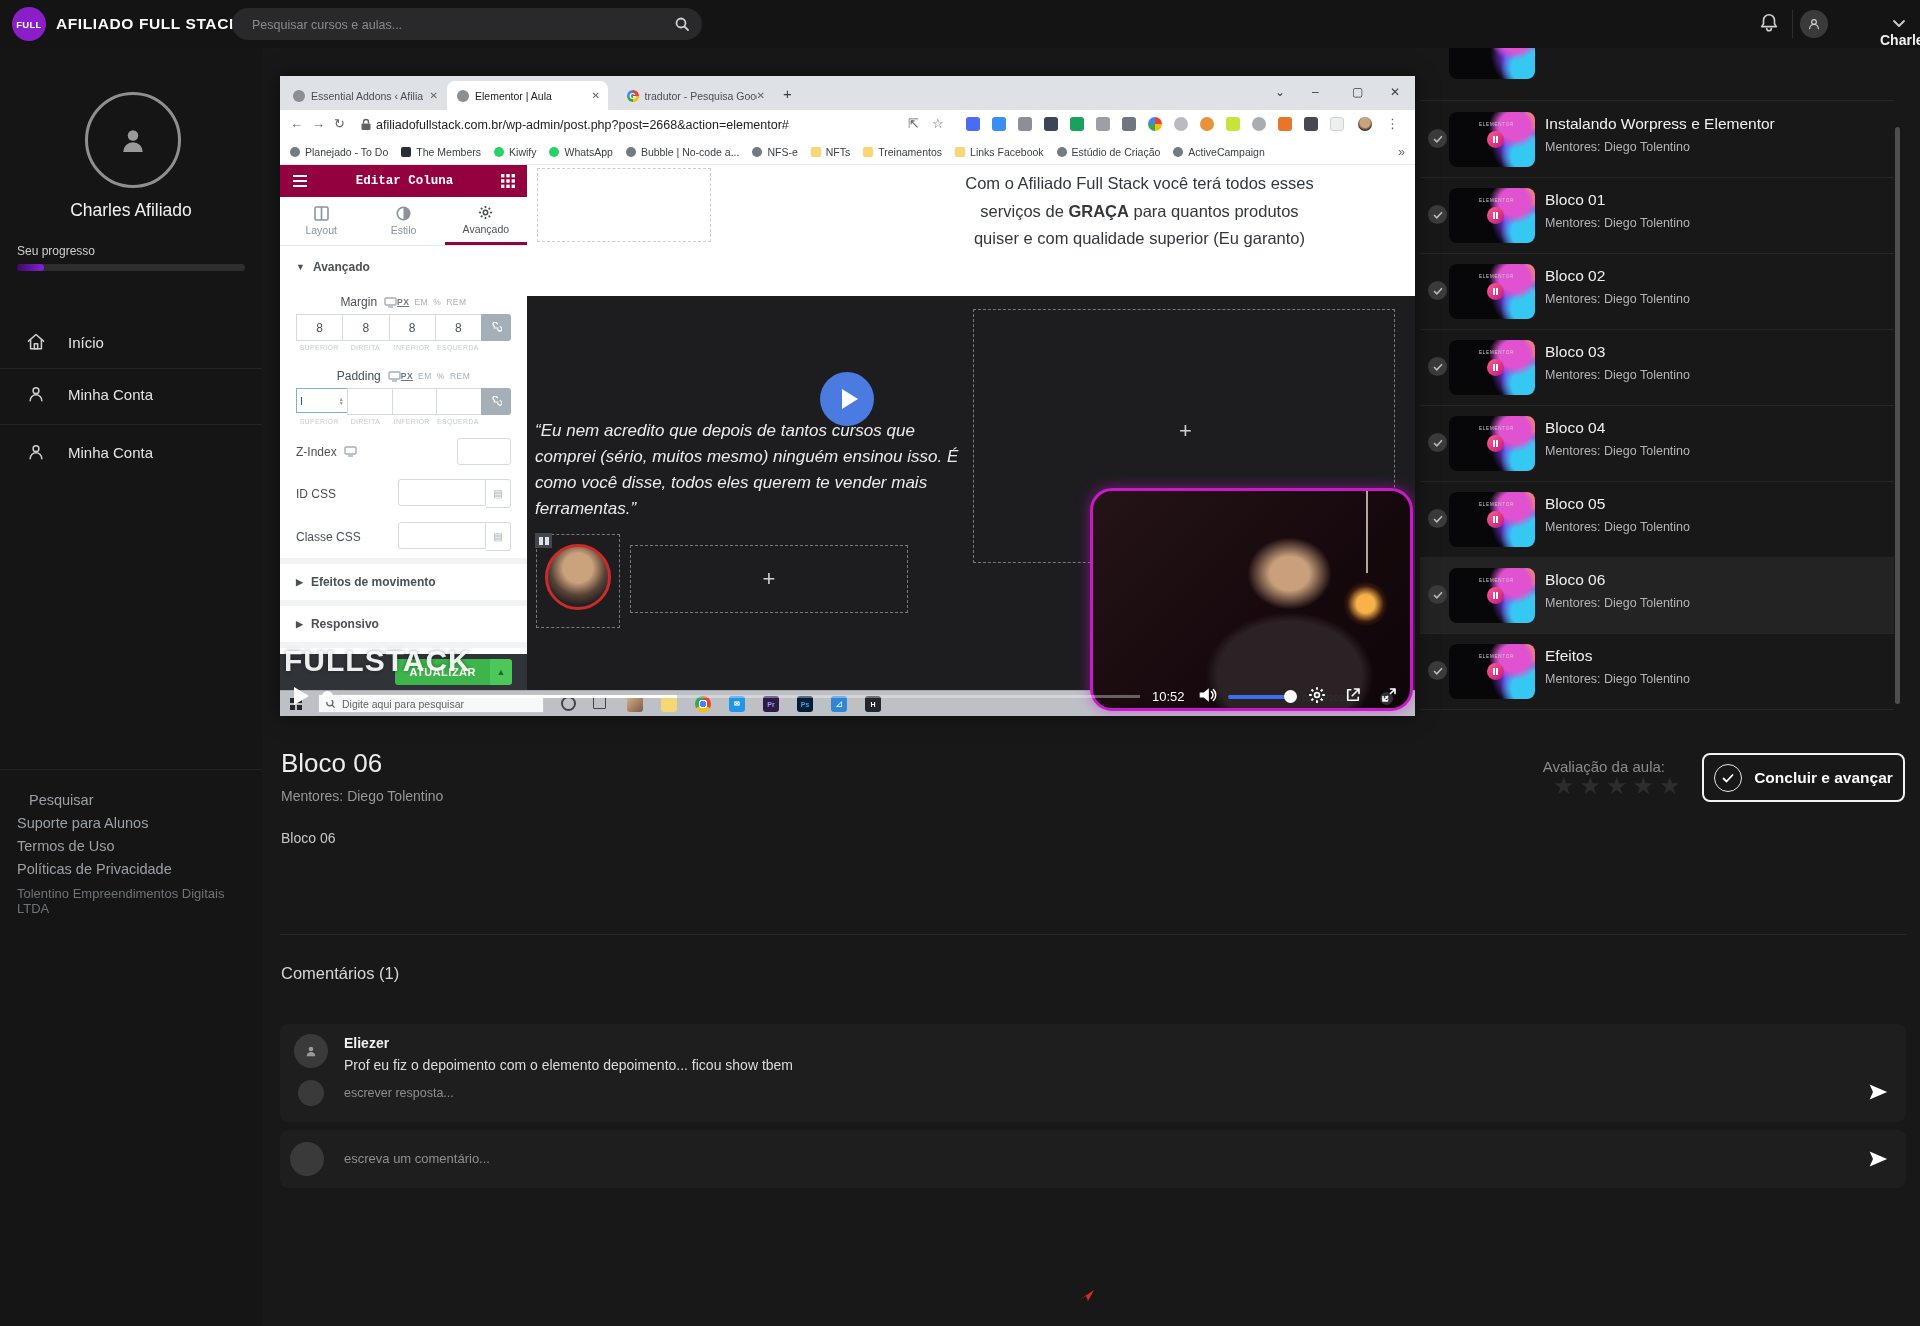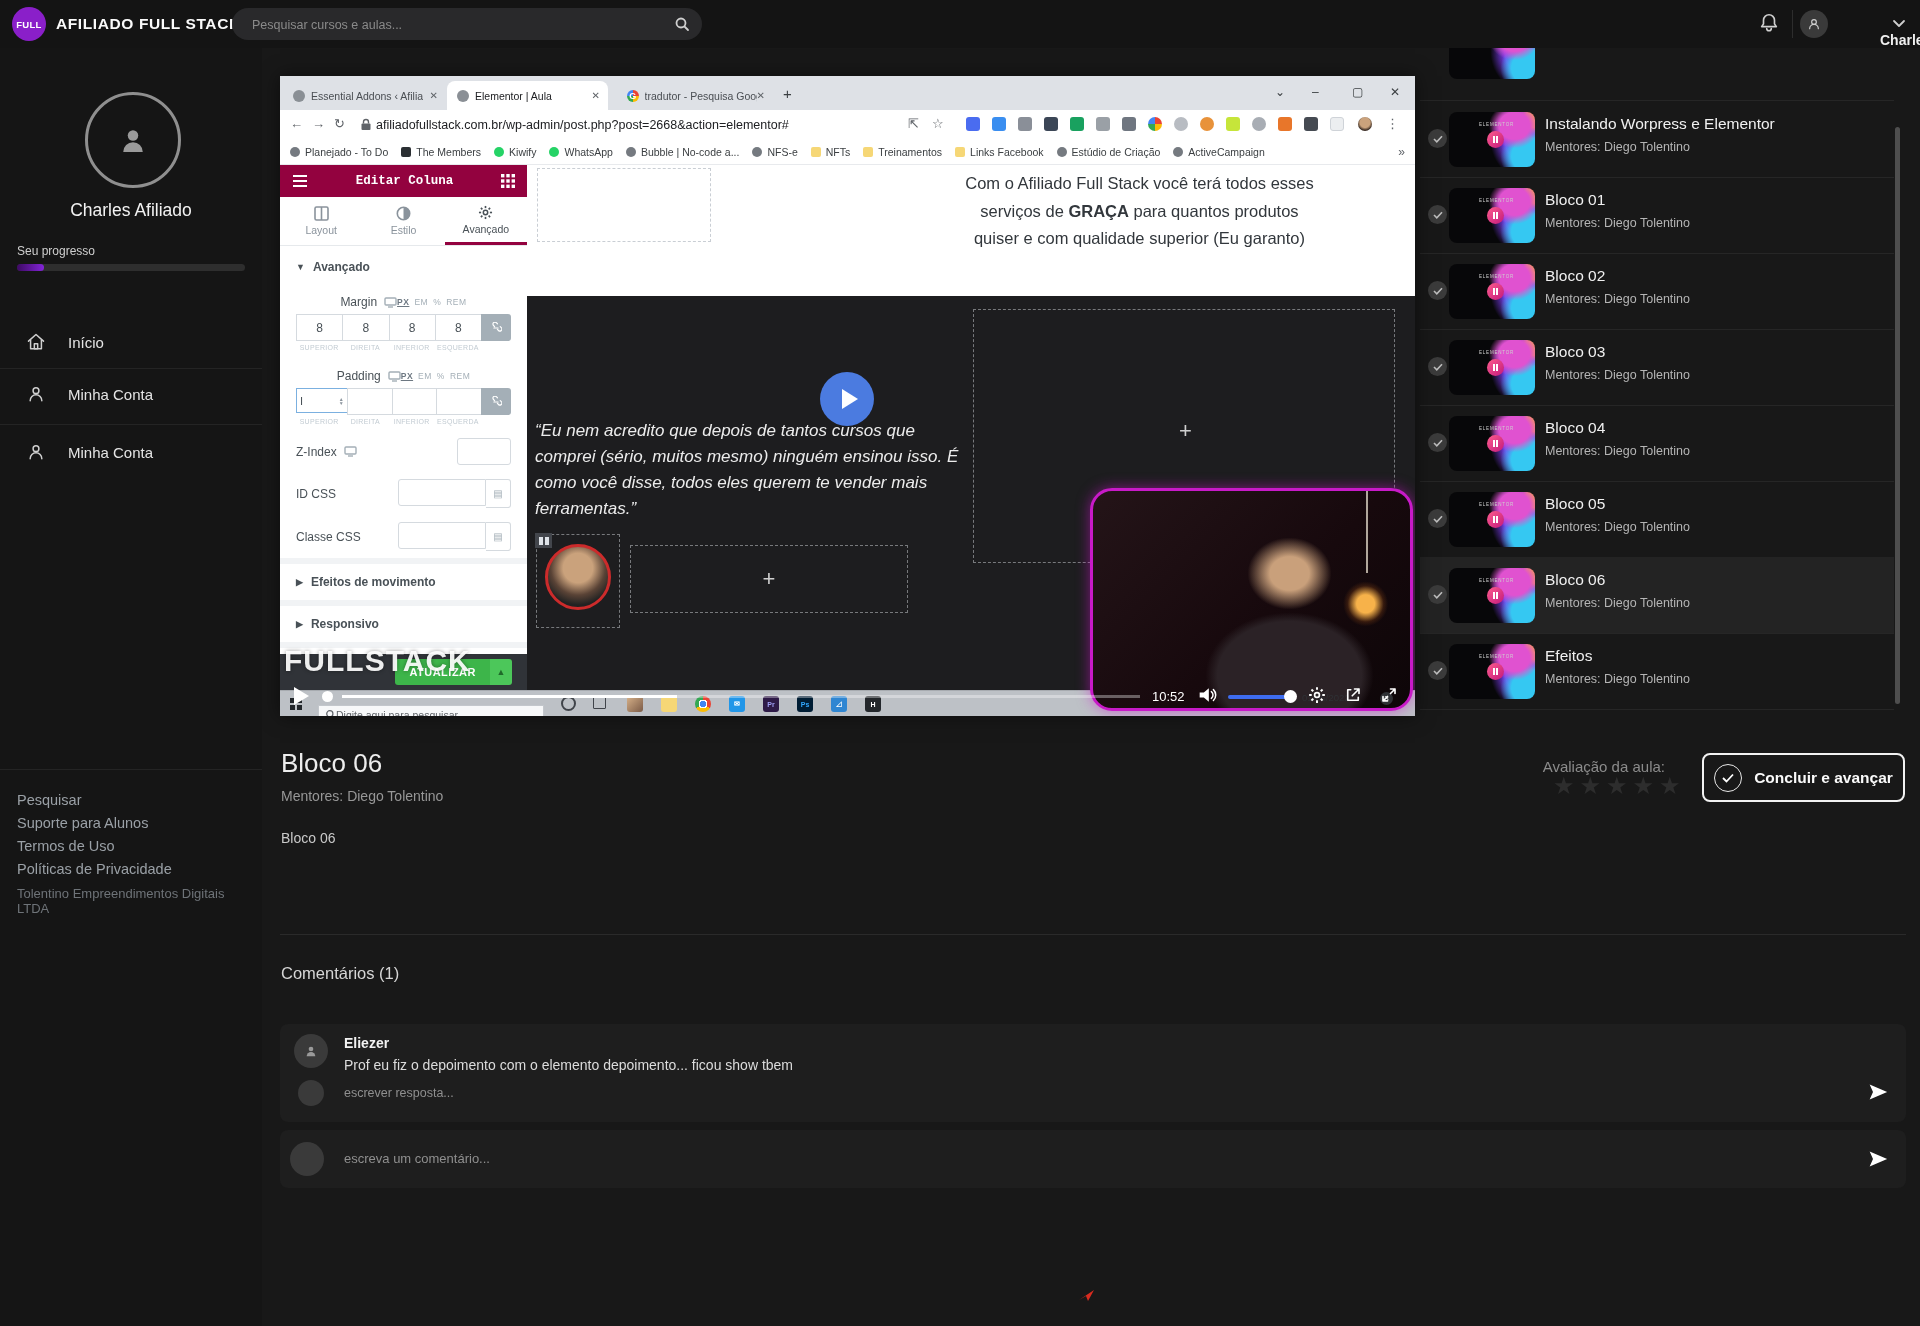--- a/index.html
+++ b/index.html
@@ -121,22 +121,22 @@
             radial-gradient(30px 30px at 86% 52%,#f7b24a 0 30%,rgba(120,60,20,.35) 60%,transparent 75%),
             linear-gradient(135deg,#241418 0%,#17090d 55%,#0d0608 100%);}
   .rope{position:absolute;left:86%;top:0;width:2px;height:38%;background:#d8cfc0;opacity:.8;}
   .watermark{position:absolute;left:4px;top:568px;font-size:30px;font-weight:bold;color:rgba(255,255,255,.92);
              letter-spacing:1px;z-index:45;text-shadow:0 0 4px rgba(0,0,0,.4);}
   
   .taskbar{position:absolute;left:0;top:614px;width:1135px;height:26px;background:#bdc1c6;border-top:1px solid #a7abb0;z-index:20;}
   .winlogo{position:absolute;left:10px;top:7px;width:12px;height:12px;display:grid;grid-template-columns:5px 5px;
            grid-template-rows:5px 5px;gap:2px;}
   .winlogo i{background:#23272b;}
-  .tsearch{position:absolute;left:38px;top:14px;width:226px;height:19px;background:#f7f8f9;border:1px solid #c3c7cc;
-           display:flex;align-items:center;font-size:10.5px;color:#5f6368;padding-left:6px;box-sizing:border-box;}
+  .tsearch{position:absolute;left:38px;top:3px;width:226px;height:19px;background:#f7f8f9;border:1px solid #c3c7cc;
+           display:flex;align-items:center;font-size:10.5px;color:#5f6368;gap:6px;padding-left:6px;box-sizing:border-box;}
   .tico{position:absolute;top:5px;width:16px;height:16px;border-radius:3px;display:flex;align-items:center;
         justify-content:center;font-size:7px;font-weight:bold;}
   .tdate{position:absolute;left:1022px;top:616px;font-size:9.5px;color:#2f3135;z-index:40;}
   .tbadge{position:absolute;left:1100px;top:616px;width:13px;height:13px;border-radius:50%;background:#2f3135;color:#fff;
           font-size:8px;display:flex;align-items:center;justify-content:center;z-index:40;}
   
   .controls{position:absolute;left:0;top:602px;width:1135px;height:38px;z-index:50;color:#fff;}
   .ptri{position:absolute;left:14px;top:9px;width:0;height:0;border-left:15px solid #fff;
         border-top:9px solid transparent;border-bottom:9px solid transparent;}
   .scrubdot{position:absolute;left:42px;top:13px;width:11px;height:11px;border-radius:50%;background:#fff;}
@@ -258,21 +258,21 @@
       <span class="nicon">
           <svg width="20" height="20" viewBox="0 0 24 24">
             <circle class="icon" cx="12" cy="8" r="3.5"></circle>
             <path class="icon" d="M5 20a7 7 0 0 1 14 0"></path>
           </svg>
         </span>
       <span class="nlabel">Minha Conta</span>
     </div>
 
     <div class="nav-div" style="top:721px;"></div>
-    <div class="sb-link" style="top:744px;">Pesquisar</div>
+    <div class="sb-link" style="top:744px;margin-left:12px;">Pesquisar</div>
     <div class="sb-link" style="top:767px;">Suporte para Alunos</div>
     <div class="sb-link" style="top:790px;">Termos de Uso</div>
     <div class="sb-link" style="top:813px;">Políticas de Privacidade</div>
     <div class="sb-company">Tolentino Empreendimentos Digitais LTDA</div>
   </aside>
 
   <section class="video">
 
     <div class="tabstrip">
       <div class="btab" style="left:3px;width:163px;">

